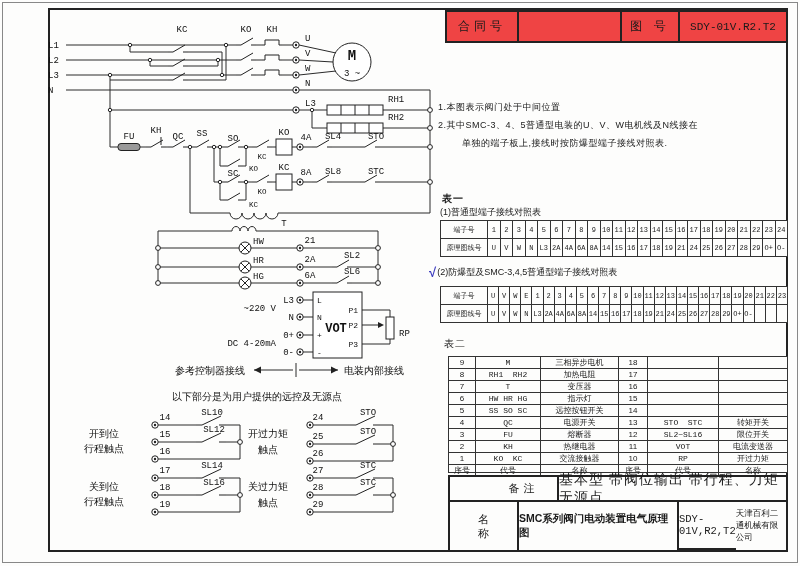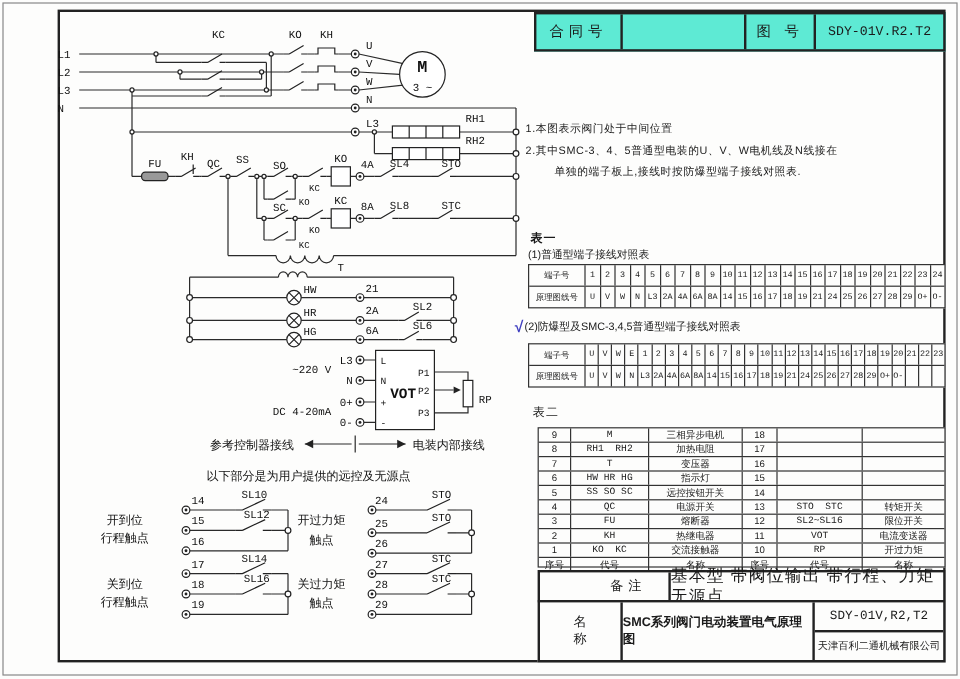--- a/index.html
+++ b/index.html
@@ -10,21 +10,21 @@
   svg text{font-family:"Liberation Mono","DejaVu Sans Mono",monospace;font-size:9px;fill:#111;}
   svg text.cn{font-family:"DejaVu Sans","Liberation Sans",sans-serif;font-size:10px;}
   svg text.sm{font-size:7.5px;}
   svg text.big{font-size:14px;font-weight:bold;}
   svg text.ph{font-size:9px;}
   svg text.votTxt{font-size:12px;font-weight:bold;}
   svg text.p8{font-size:8px;}
   .mid{text-anchor:middle}.end{text-anchor:end}
   .panel{position:absolute;box-sizing:border-box;}
   
-  #titleblock{left:445px;top:10px;width:343px;height:33px;display:flex;border:2px solid #222;background:#5eead4;align-items:flex-end;}
+  #titleblock{left:445px;top:10px;width:343px;height:33px;display:flex;border:2px solid #222;background:#ef4444;align-items:flex-end;}
   .tb-cell{box-sizing:border-box;display:flex;align-items:center;justify-content:center;height:100%;}
   .tb-lab{font-size:12px;letter-spacing:4px;border-right:2px solid #222;}
   .tb-c1{width:72px;}
   .tb-empty{flex:1;border-right:2px solid #222;}
   .tb-c3{width:58px;}
   .tb-val{width:106px;font-family:"Liberation Mono","DejaVu Sans Mono",monospace;font-size:11px;}
   
   #notes{left:438px;top:98px;width:352px;font-size:9px;letter-spacing:0.5px;line-height:18px;}
   #notes .nh{margin-left:52px;font-size:10px;letter-spacing:2px;line-height:14px;}
   #notes .nl2{margin-left:24px;}
@@ -60,21 +60,21 @@
   
   #remark{left:448px;top:475px;width:340px;height:27px;border:2px solid #222;display:flex;background:#fdfdfc;padding-left:40px;}
   #remark .rlab{width:67px;flex:none;border-right:2px solid #222;display:flex;align-items:center;justify-content:center;
                 font-size:11px;letter-spacing:4px;}
   #remark .rtxt{flex:1;display:flex;align-items:center;justify-content:center;font-size:14px;font-weight:normal;letter-spacing:1px;}
   #nameblock{left:448px;top:500px;width:340px;height:52px;border:2px solid #222;display:flex;background:#fdfdfc;}
   #nameblock .nlab{width:67px;flex:none;border-right:2px solid #222;display:flex;flex-direction:column;align-items:center;justify-content:center;
                    font-size:11px;line-height:14px;letter-spacing:0;}
   #nameblock .ntitle{width:158px;flex:none;border-right:2px solid #222;display:flex;align-items:center;justify-content:center;
                      font-size:10.5px;font-weight:bold;}
-  #nameblock .nright{flex:1;display:flex;flex-direction:column;}
+  #nameblock .nright{flex:1;display:flex;flex-direction:row;}
   #nameblock .nmodel{flex:1;border-bottom:2px solid #222;display:flex;align-items:center;justify-content:center;
                      font-family:"Liberation Mono","DejaVu Sans Mono",monospace;font-size:10.5px;}
   #nameblock .ncompany{flex:1;display:flex;align-items:center;justify-content:center;font-size:8.5px;}
 </style>
 </head>
 <body>
 
 <div id="page">
   <div id="outer-border"></div>
   <div id="frame"></div>

